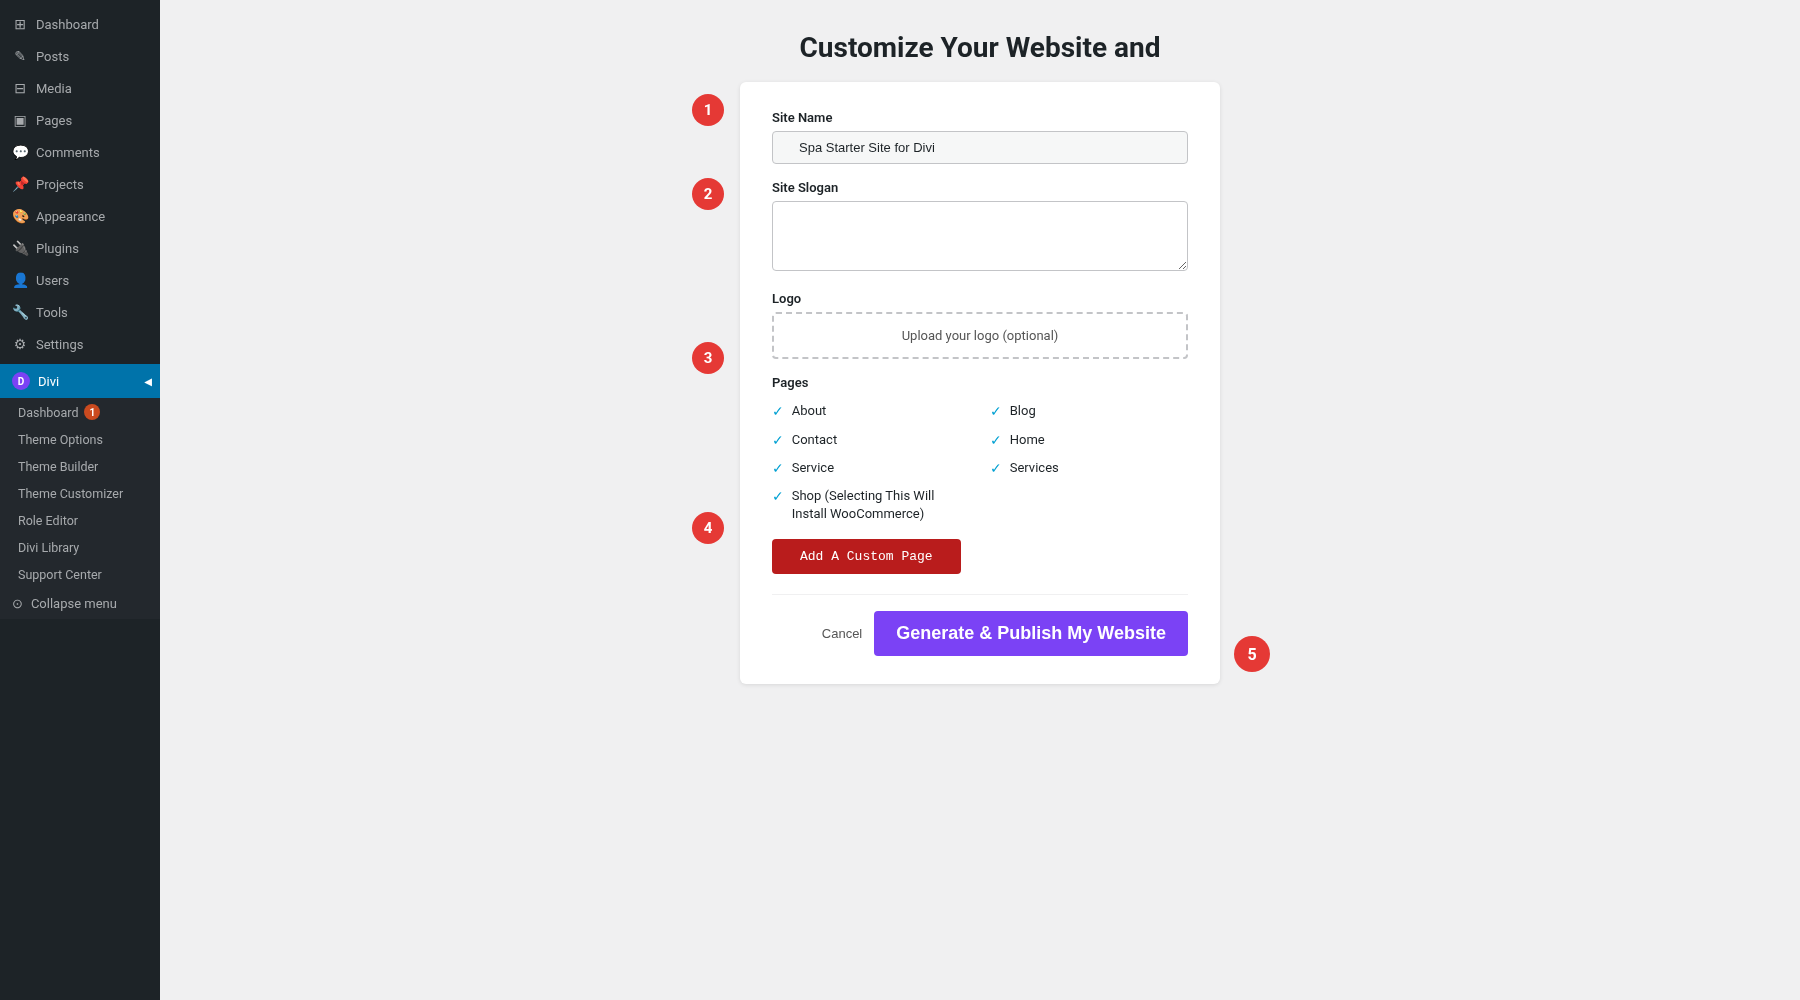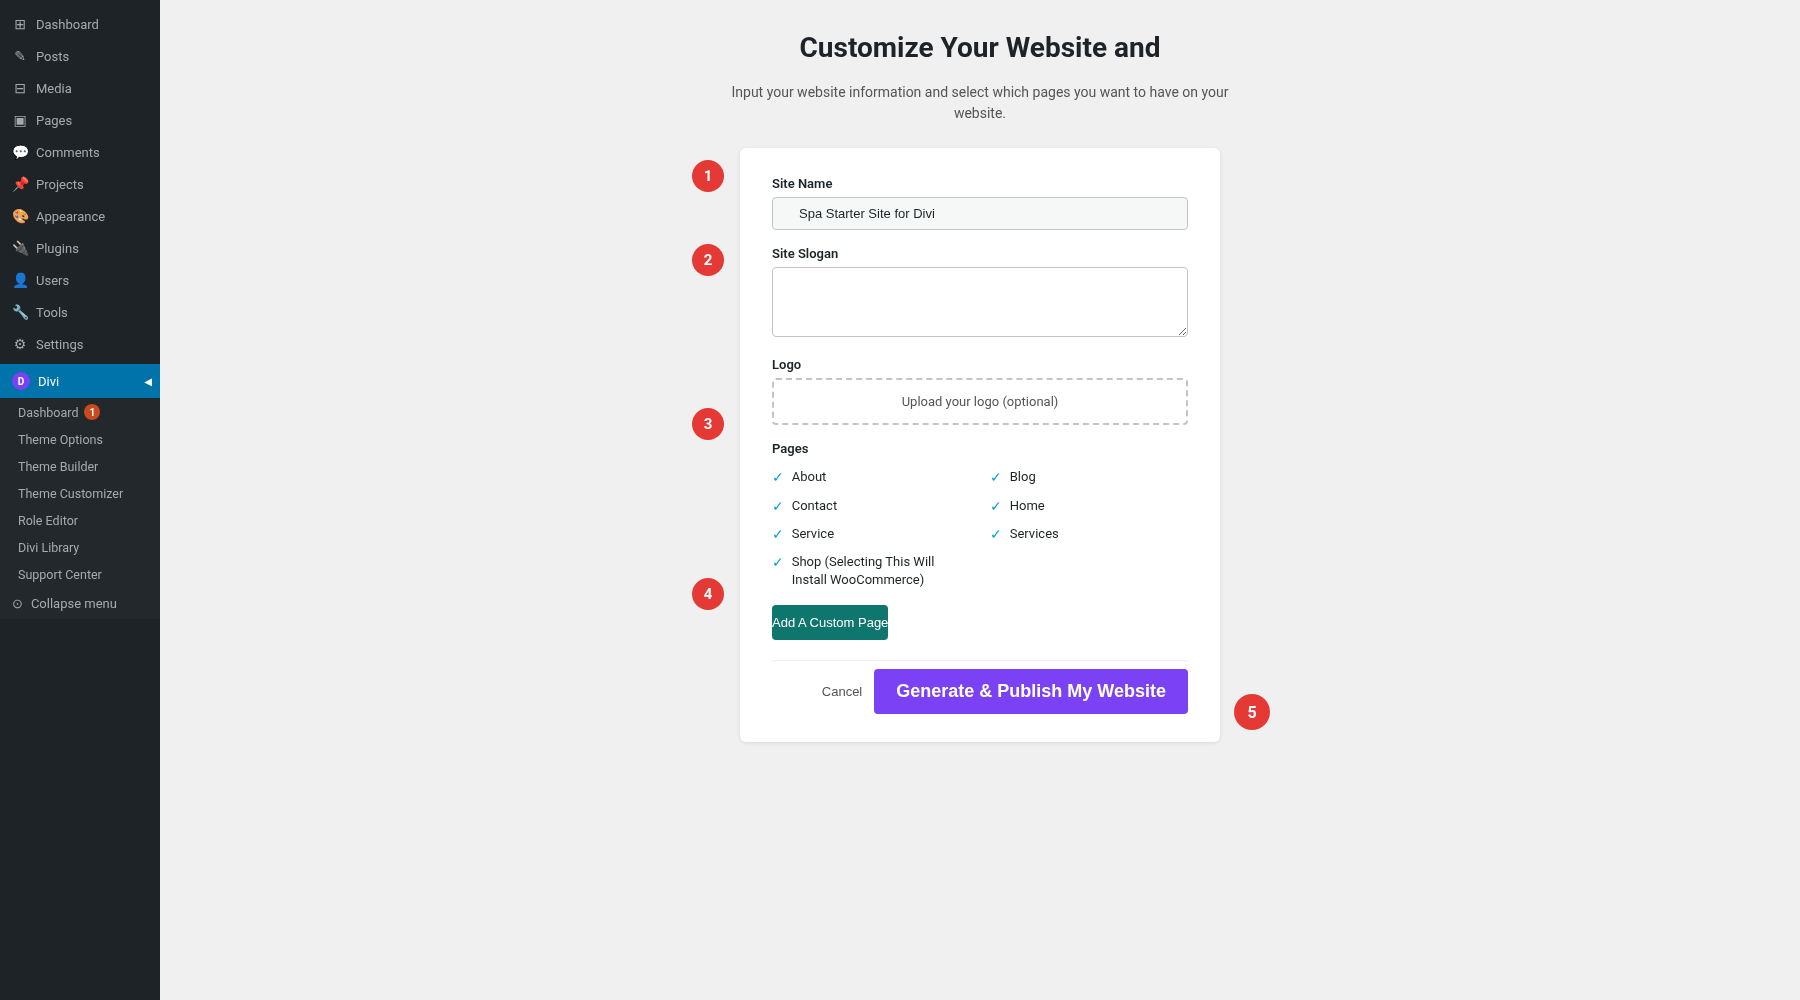--- a/index.html
+++ b/index.html
@@ -200,38 +200,39 @@
     }
     .page-item .check-icon {
       color: #00a0d2;
       font-size: 14px;
       margin-top: 1px;
       flex-shrink: 0;
     }
     .page-item-text { line-height: 1.4; }
 
     .add-custom-btn {
-      background: #0f766e;
+      background: #b91c1c;
       color: #fff;
       border: none;
-      padding: 10px 0;
+      padding: 10px 28px;
       border-radius: 4px;
       font-size: 13px;
       cursor: pointer;
       margin-bottom: 20px;
       font-weight: 500;
+      font-family: Liberation Mono, monospace;
     }
 
     .card-footer {
       display: flex;
       justify-content: flex-end;
       align-items: center;
       gap: 12px;
       border-top: 1px solid #f0f0f1;
-      padding-top: 8px;
+      padding-top: 16px;
     }
     .cancel-btn {
       background: none;
       border: none;
       color: #555;
       font-size: 13px;
       cursor: pointer;
     }
     .publish-btn {
       background: #7b42f5;
@@ -369,21 +370,20 @@
       <span>⊙</span>
       <span>Collapse menu</span>
     </div>
   </div>
 </aside>
 
 <main class="main">
   <h1 class="page-title">
     <span>Customize Your Website and</span><br>
   </h1>
-  <p class="page-subtitle">Input your website information and select which pages you want to have on your website.</p>
 
   <div class="card-wrapper">
 
     <div class="step-badge step-1">1</div>
     <div class="step-badge step-2">2</div>
     <div class="step-badge step-3">3</div>
     <div class="step-badge step-4">4</div>
     <div class="step-5-badge">5</div>
 
     <div class="card">

